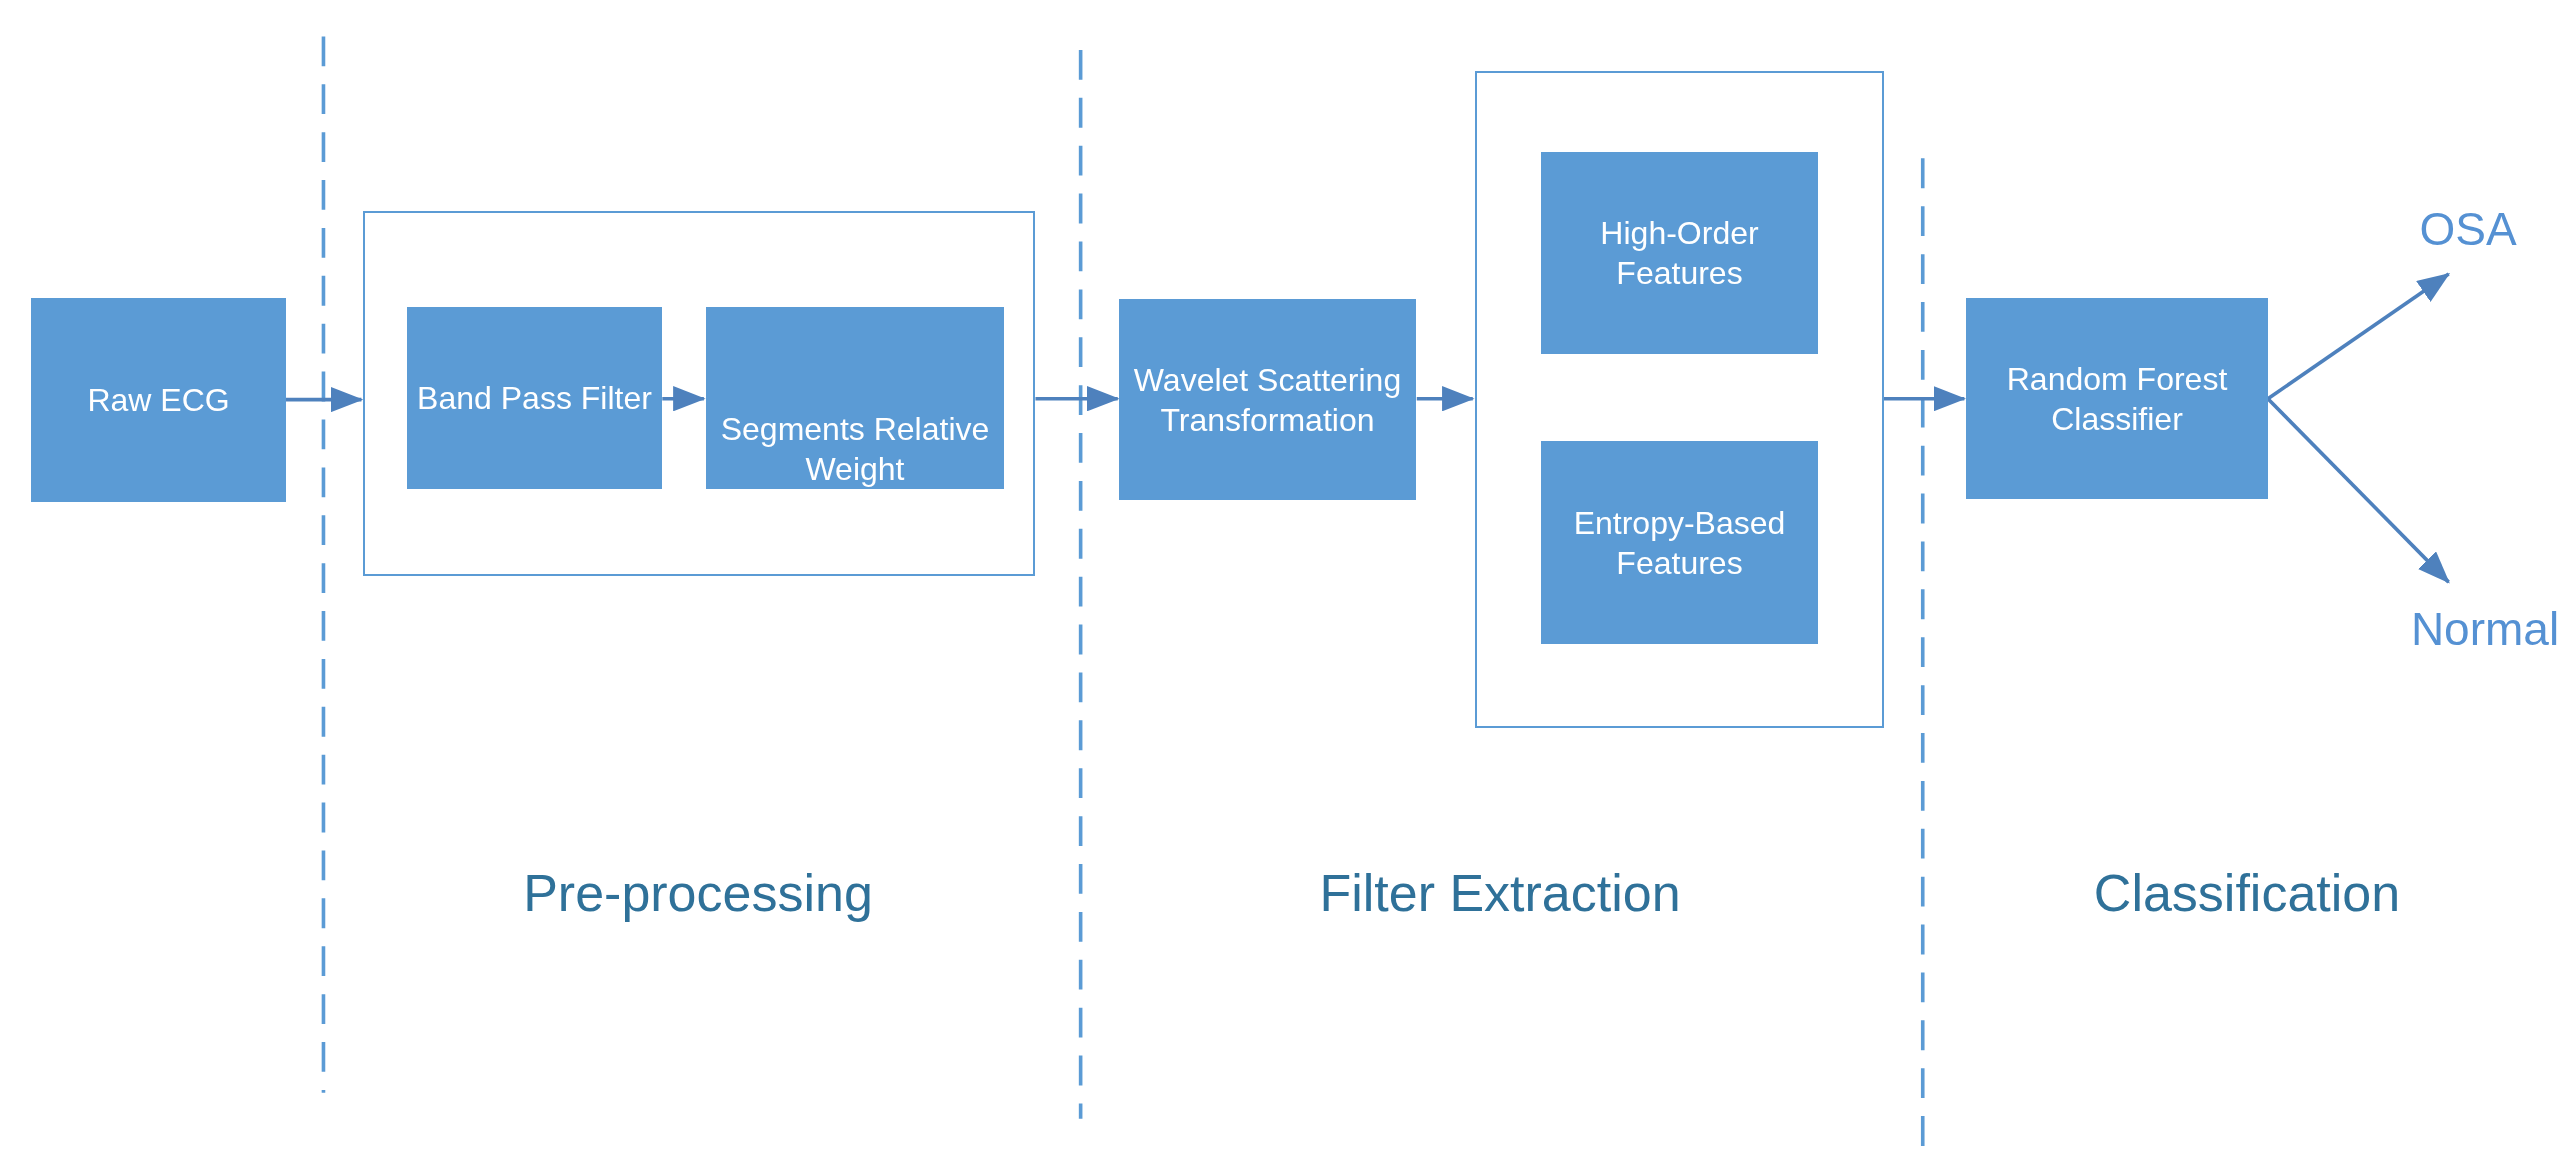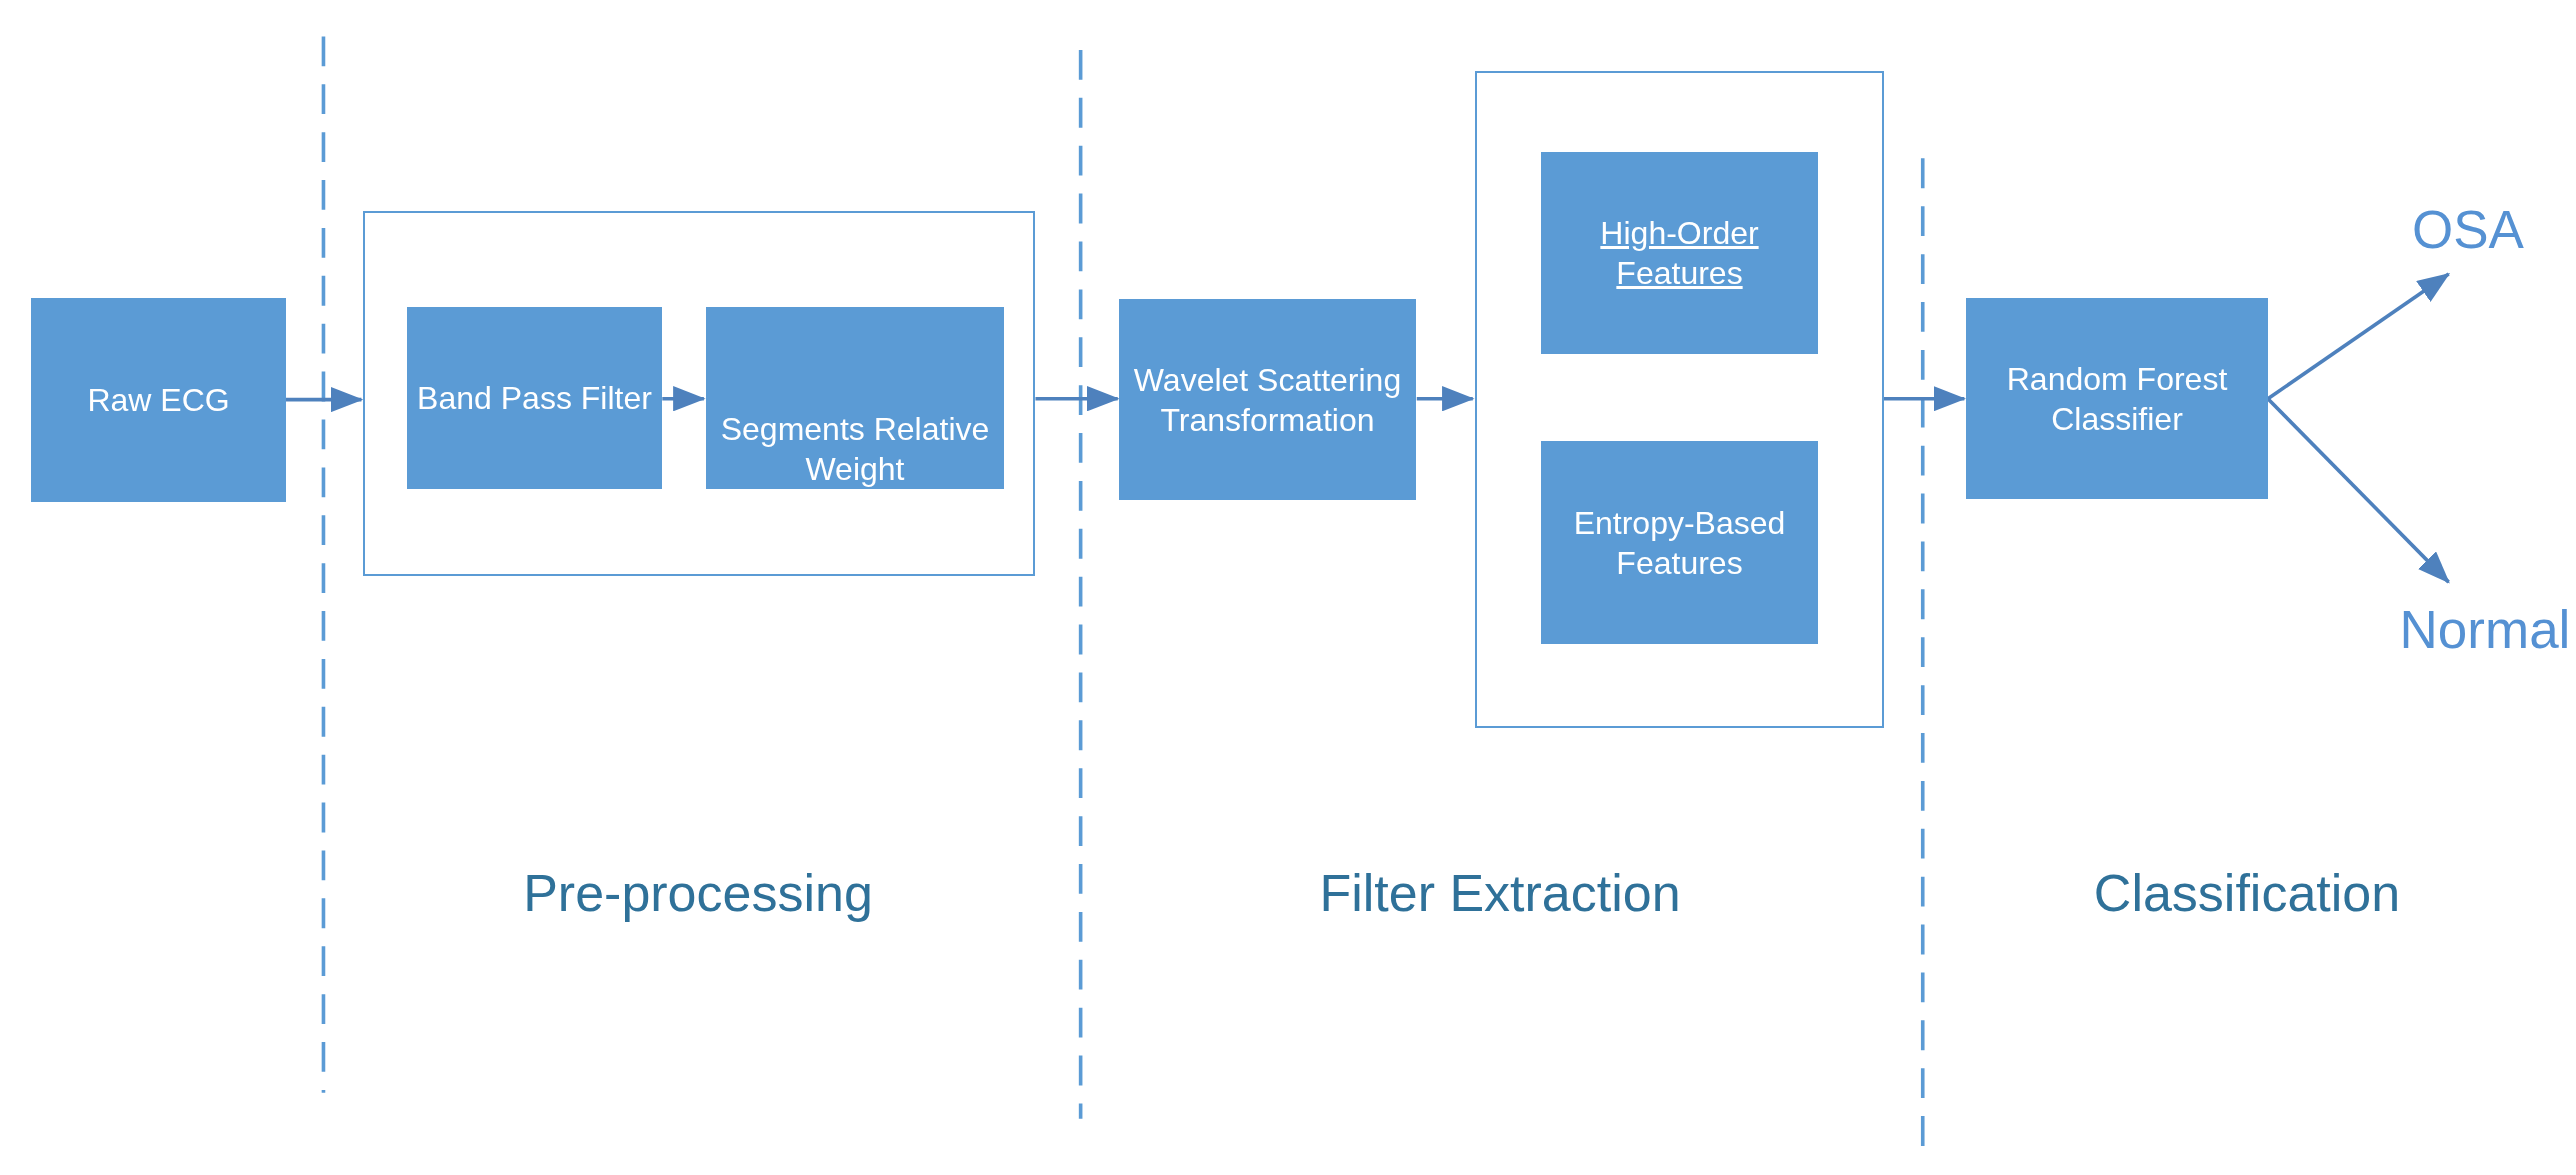--- a/index.html
+++ b/index.html
@@ -43,21 +43,21 @@
     position:absolute;
     transform:translate(-50%,-50%);
     color:var(--section-label);
     font-size:52px;
     white-space:nowrap;
   }
   .outcome-label{
     position:absolute;
     transform:translate(-50%,-50%);
     color:var(--outcome-label);
-    font-size:53px;
+    font-size:46px;
     white-space:nowrap;
   }
 </style>
 </head>
 <body>
 
 <div class="canvas">
 
   <svg class="layer" viewBox="0 0 2851 1301">
     <defs>
@@ -91,21 +91,21 @@
   </div>
 
   <div class="node" style="left:706px;top:307px;width:298px;height:182px;align-items:flex-end;">
     <span>Segments Relative Weight</span>
   </div>
 
   <div class="node" style="left:1119px;top:299px;width:297px;height:201px;">
     <span>Wavelet Scattering Transformation</span>
   </div>
 
-  <div class="node" style="left:1541px;top:152px;width:277px;height:202px;text-decoration:underline;">
+  <div class="node" style="left:1541px;top:152px;width:277px;height:202px;">
     <span>High-Order Features</span>
   </div>
 
   <div class="node" style="left:1541px;top:441px;width:277px;height:203px;">
     <span>Entropy-Based Features</span>
   </div>
 
   <div class="node" style="left:1966px;top:298px;width:302px;height:201px;">
     <span>Random Forest Classifier</span>
   </div>

